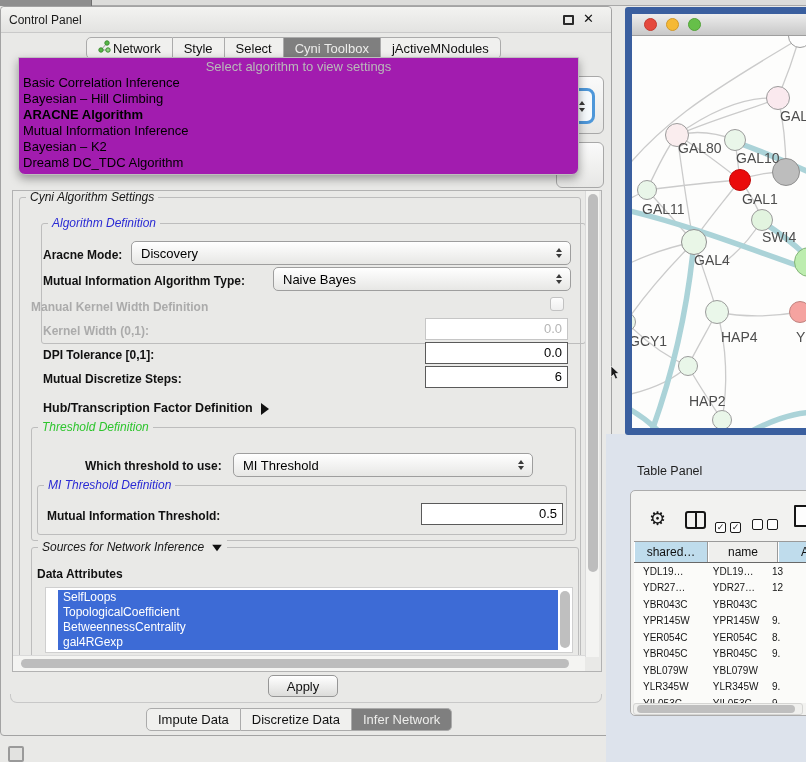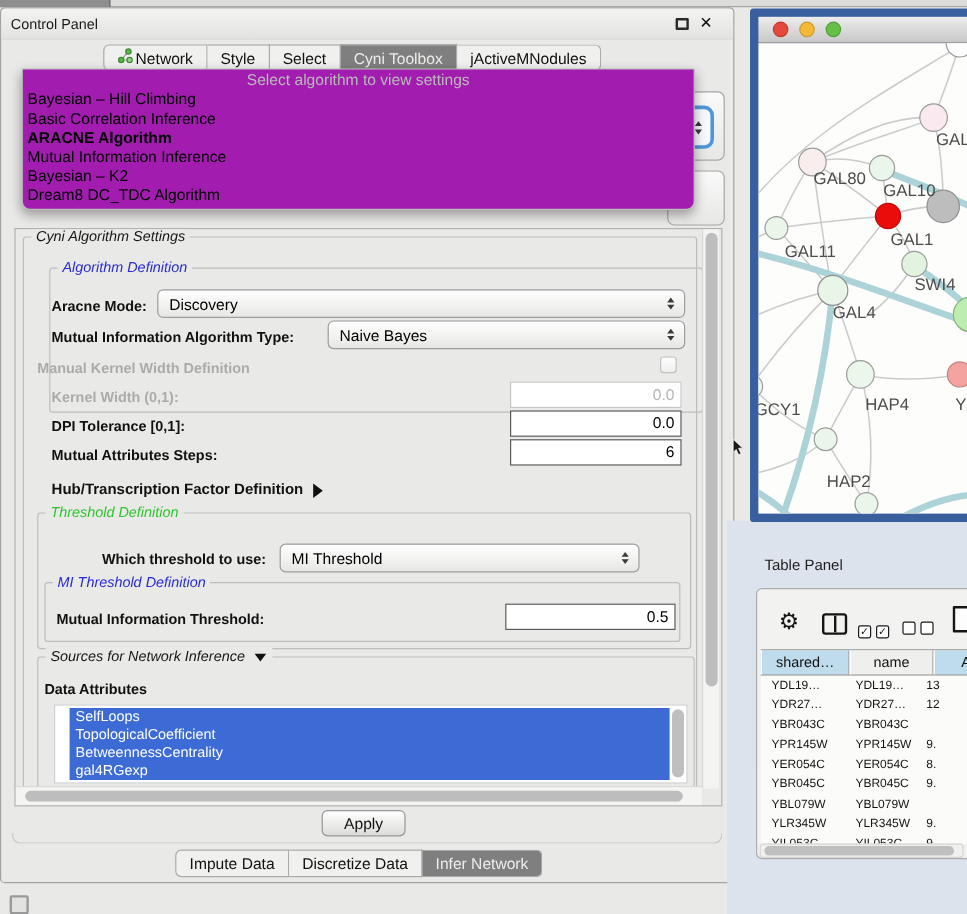--- a/index.html
+++ b/index.html
@@ -142,22 +142,22 @@
   <div class="abs frag-box" style="left:556px; top:76px; width:48px; height:58px;"></div>
   <div class="abs frag-box" style="left:556px; top:142px; width:48px; height:46px;"></div>
   <div class="abs" id="combo-focus">
     <span class="tri-up"></span>
     <span class="tri-down"></span>
   </div>
 
   <div class="abs" id="algo-popup">
     <div id="popup-placeholder">Select algorithm to view settings</div>
     <div id="popup-items">
+        <div class="popup-item">Basic Correlation Inference</div>
         <div class="popup-item">Bayesian – Hill Climbing</div>
-        <div class="popup-item">Basic Correlation Inference</div>
         <div class="popup-item bold">ARACNE Algorithm</div>
         <div class="popup-item">Mutual Information Inference</div>
         <div class="popup-item">Bayesian – K2</div>
         <div class="popup-item">Dream8 DC_TDC Algorithm</div>
       </div>
   </div>
 
   <div class="abs" id="settings">
     <div class="fs" style="left:6px; top:6px; width:562px; height:500px;">
       <span class="fs-legend">Cyni Algorithm Settings</span>
@@ -181,21 +181,21 @@
           <span class="tri-up"></span>
           <span class="tri-down"></span>
         </span>
     </div>
     <div class="plabel dis" style="left:18px; top:109px;">Manual Kernel Width Definition</div>
     <div class="chk" style="left:537px; top:106px;"></div>
     <div class="plabel dis" style="left:30px; top:133px;">Kernel Width (0,1):</div>
     <div class="tfield dis" style="left:412px; top:127px; width:143px;">0.0</div>
     <div class="plabel" style="left:30px; top:157px;">DPI Tolerance [0,1]:</div>
     <div class="tfield" style="left:412px; top:151px; width:143px;">0.0</div>
-    <div class="plabel" style="left:30px; top:181px;">Mutual Attributes Steps:</div>
+    <div class="plabel" style="left:30px; top:181px;">Mutual Discretize Steps:</div>
     <div class="tfield" style="left:412px; top:175px; width:143px;">6</div>
 
     <div class="plabel" style="left:30px; top:210px; font-size:12.5px;">
       <span>Hub/Transcription Factor Definition</span><span class="arrow-right"></span>
     </div>
 
     <div class="fs" style="left:18px; top:236px; width:545px; height:114px;">
       <span class="fs-legend green">Threshold Definition</span>
     </div>
     <div class="plabel" style="left:72px; top:268px;">Which threshold to use:</div>
@@ -308,21 +308,21 @@
         <div class="net-node" style="left: 73px; top: 264px; width: 24px; height: 24px; background: rgb(234, 247, 234); border-color: rgb(155, 155, 155);"></div>
         <div class="net-node" style="left: 157px; top: 265px; width: 22px; height: 22px; background: rgb(245, 163, 160); border-color: rgb(192, 132, 128);"></div>
         <div class="net-node" style="left: 46px; top: 320px; width: 20px; height: 20px; background: rgb(233, 246, 233); border-color: rgb(155, 155, 155);"></div>
         <div class="net-node" style="left: 80px; top: 374px; width: 20px; height: 20px; background: rgb(233, 246, 233); border-color: rgb(155, 155, 155);"></div>
       </div>
     <div id="net-labels">
         <div class="net-label" style="left: 148px; top: 72px;">GAL</div>
         <div class="net-label" style="left: 46px; top: 104px;">GAL80</div>
         <div class="net-label" style="left: 104px; top: 114px;">GAL10</div>
         <div class="net-label" style="left: 110px; top: 155px;">GAL1</div>
-        <div class="net-label" style="left: 22px; top: 165px;">GAL11</div>
+        <div class="net-label" style="left: 10px; top: 165px;">GAL11</div>
         <div class="net-label" style="left: 130px; top: 193px;">SWI4</div>
         <div class="net-label" style="left: 62px; top: 216px;">GAL4</div>
         <div class="net-label" style="left: -3px; top: 297px;">GCY1</div>
         <div class="net-label" style="left: 89px; top: 293px;">HAP4</div>
         <div class="net-label" style="left: 164px; top: 293px;">Y</div>
         <div class="net-label" style="left: 57px; top: 357px;">HAP2</div>
       </div>
   </div>
 
   <div class="abs" id="table-title">Table Panel</div>

